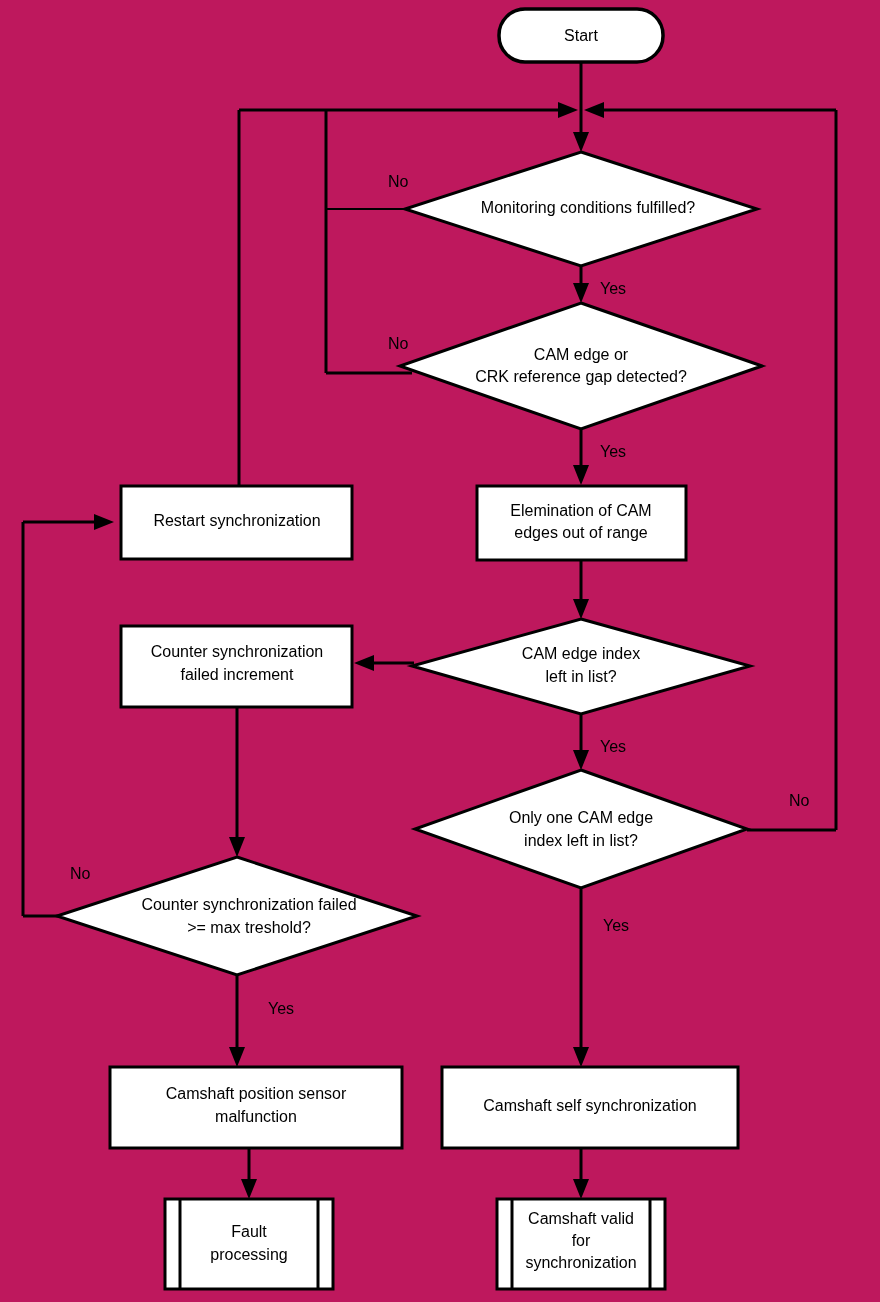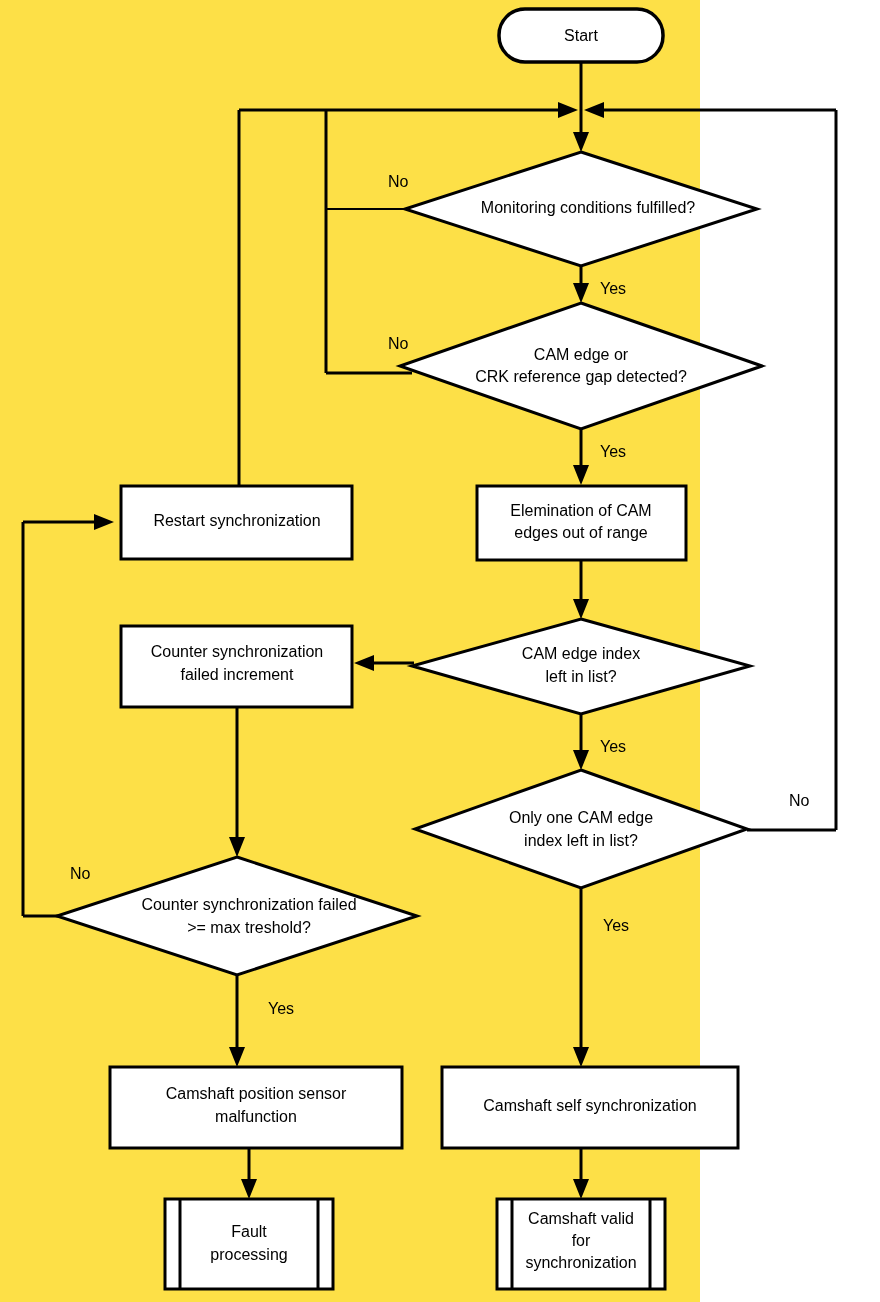--- a/index.html
+++ b/index.html
@@ -2,23 +2,23 @@
 <html><head>
 <meta charset="utf-8">
 <style>
   html, body {
     margin: 0;
     padding: 0;
     background: #ffffff;
   }
   #flow-root {
     position: relative;
-    width: 700px;
+    width: 880px;
     height: 1302px;
-    background: #fde047;
+    background: #be185d;
     font-family: "Liberation Sans", sans-serif;
   }
   svg#flow-svg {
     display: block;
     width: 880px;
     height: 1302px;
   }
   .shape-stroke {
     fill: #ffffff;
     stroke: #000000;

